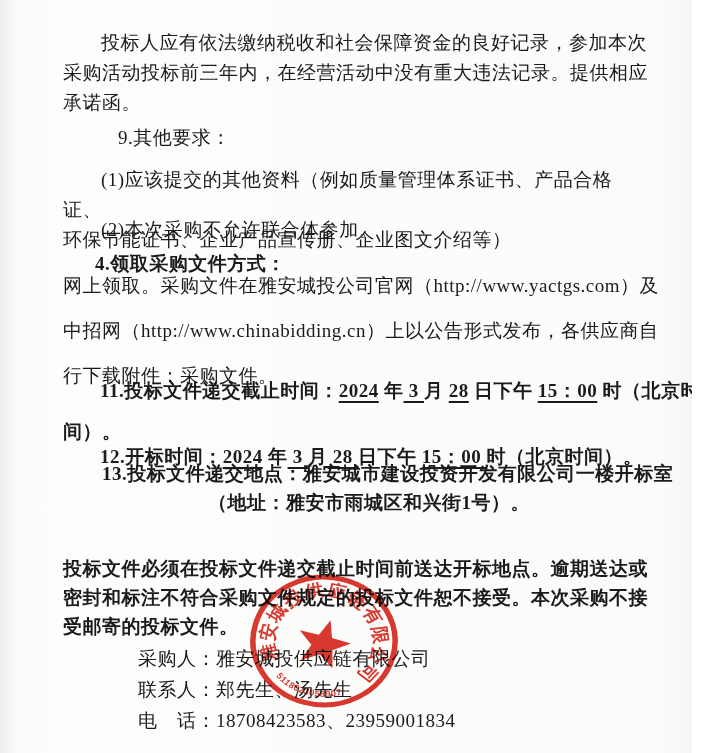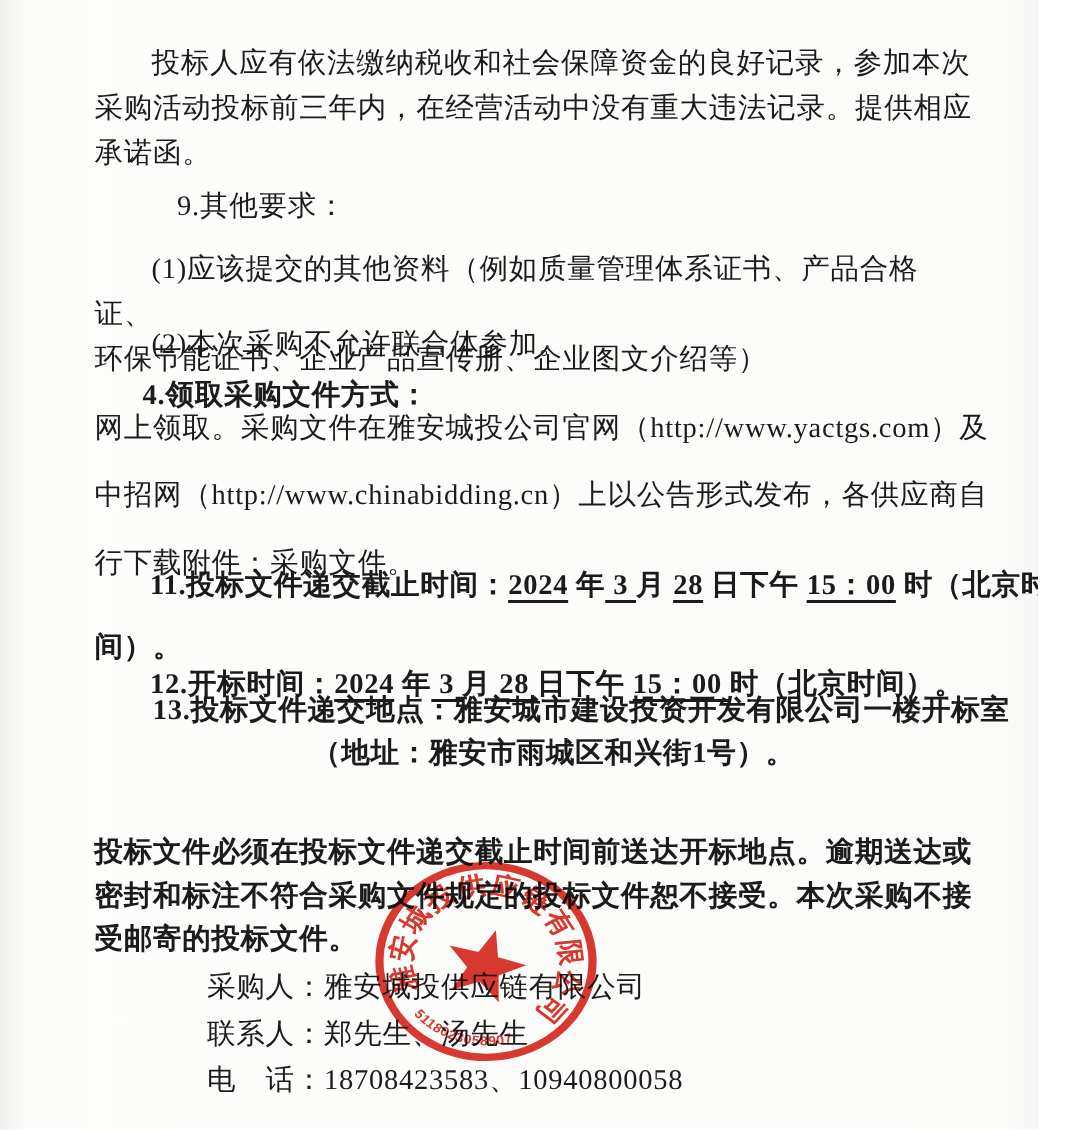--- a/index.html
+++ b/index.html
@@ -56,21 +56,21 @@
   <p class="blk bold hang" id="item12"><span>12.开标时间：</span><span class="u">2024</span><span> 年</span><span class="u"> 3 </span><span>月</span><span class="u"> 28 </span><span>日下午 </span><span class="u">15：00 </span><span>时（北京时间）。</span></p>
 
   <p class="blk bold hang" id="item13">13.投标文件递交地点：雅安城市建设投资开发有限公司一楼开标室<br>（地址：雅安市雨城区和兴街1号）。</p>
 
   <p class="blk bold" id="warning">投标文件必须在投标文件递交截止时间前送达开标地点。逾期送达或<br>密封和标注不符合采购文件规定的投标文件恕不接受。本次采购不接<br>受邮寄的投标文件。</p>
 
 
   <div class="blk" id="contacts">
     <div class="contact-row"><span>采购人：</span><span>雅安城投供应链有限公司</span></div>
     <div class="contact-row"><span>联系人：</span><span>郑先生、汤先生</span></div>
-    <div class="contact-row"><span>电　话：</span><span>18708423583、10940800058</span></div>
+    <div class="contact-row"><span>电　话：</span><span>18708423583、23959001834</span></div>
   </div>
 
   <div class="stamp">
     <svg viewBox="0 0 160 160" preserveAspectRatio="none">
       <g transform="rotate(16 80 80)">
         <circle cx="80" cy="80" r="71" fill="none" stroke-width="5.5" stroke="#d7281e"></circle>
         <path id="sealNameArc" d="M41.7,112.1 A50,50 0 1 1 118.3,112.1" fill="none"></path>
         <path id="sealNumArc" d="M44.4,130.8 A62,62 0 0 0 115.6,130.8" fill="none"></path>
         <text class="seal-name" fill="#d7281e"><textPath href="#sealNameArc" textLength="222" lengthAdjust="spacing">雅安城投供应链有限公司</textPath></text>
         <text class="seal-num" fill="#d7281e"><textPath href="#sealNumArc" textLength="74" lengthAdjust="spacing">5118023058907</textPath></text>

